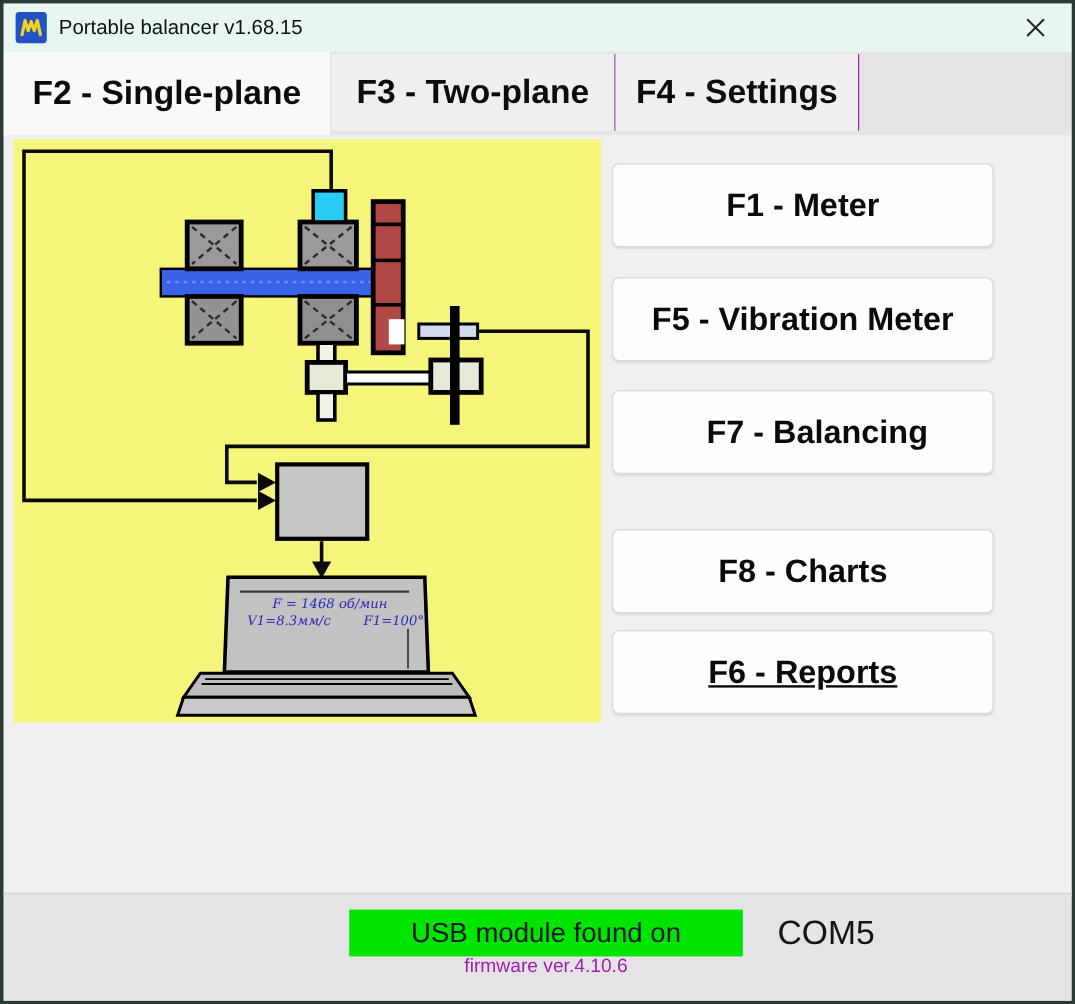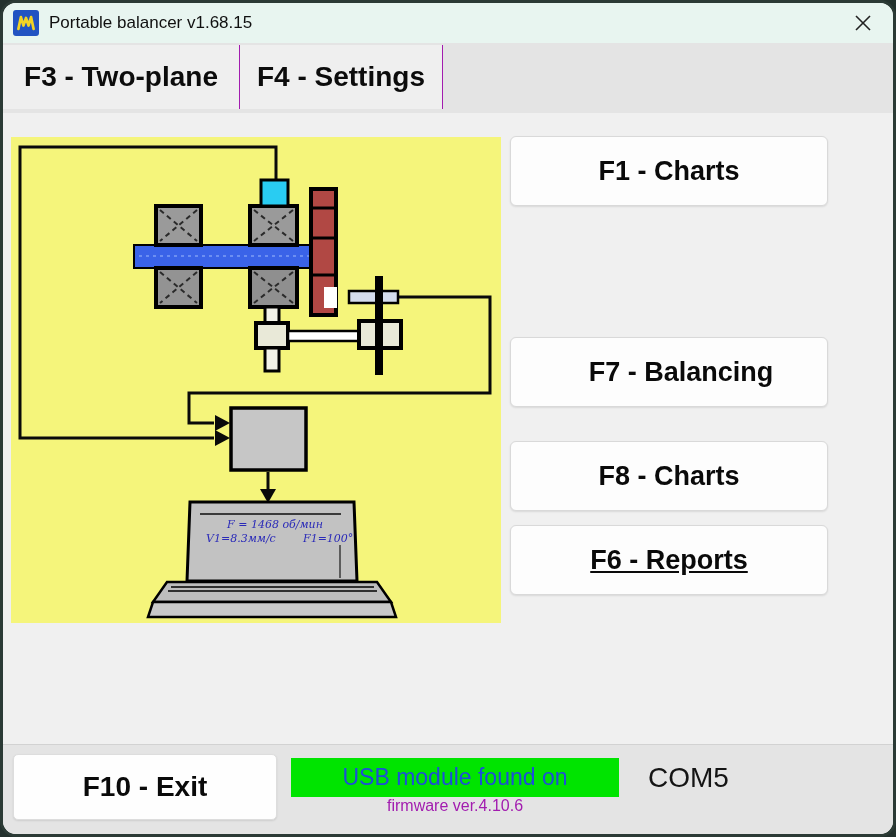--- a/index.html
+++ b/index.html
@@ -6,21 +6,21 @@
   html,body { width:896px; height:837px; }
   body {
     background:#23312d;
     font-family:"Liberation Sans", sans-serif;
     position:relative;
     overflow:hidden;
   }
   .window {
     position:absolute; inset:0;
     border:3px solid #2b3a35;
-    border-radius:16px;
+    border-radius:3px;
     overflow:hidden;
     background:#f0f0f0;
   }
   
   .titlebar {
     height:40px; background:#e8f5f0;
     display:flex; align-items:center;
     padding:0 10px; position:relative;
   }
   .app-icon {
@@ -51,53 +51,53 @@
   }
   .tab.active {
     background:#f9f9f9; height:70px; margin-top:0;
     border-right:1px solid #e2e2e2;
   }
   .tab.t0 { width:273px; }
   .tab.t1 { width:237px; }
   .tab.t2 { width:203px; }
   
   .main { position:relative; height:635px; background:#f0f0f0; }
-  .diagram-wrap { position:absolute; left:8px; top:3px;margin-top:21px; }
+  .diagram-wrap { position:absolute; left:8px; top:3px; }
   .menu-btn {
     position:absolute; left:507px; width:318px; height:70px;
     background:#fdfdfd; border:1px solid #d9d9d9; border-radius:6px;
     box-shadow:0 1px 2px rgba(0,0,0,0.10);
     font-family:"Liberation Sans", sans-serif;
     font-weight:bold; font-size:27px; color:#0a0a0a;
     display:flex; align-items:center; justify-content:center;
     cursor:pointer;
   }
   .mb-f1 { top:23px; }
   .mb-f5 { top:118px; }
-  .mb-f7 { top:224px;padding-left:24px; }
+  .mb-f7 { top:212px;padding-left:24px; }
   .mb-f8 { top:328px; }
   .mb-f6 { top:412px;text-decoration:underline; }
   
   .footer {
     position:absolute; left:0; right:0; bottom:0; height:90px;
     background:#e4e4e4; border-top:1px solid #d2d2d2;
   }
   .exit-btn {
     position:absolute; left:10px; top:9px; width:264px; height:66px;
     background:#fefefe; border:1px solid #ddd; border-radius:5px;
     box-shadow:0 1px 2px rgba(0,0,0,0.10);
     font-weight:bold; font-size:28px; color:#0a0a0a;
     display:flex; align-items:center; justify-content:center;
     cursor:pointer;
   }
   .usb-status {
     position:absolute; left:288px; top:13px; width:328px; height:39px;
     background:#00e400;
     display:flex; align-items:center; justify-content:center;
-    font-size:23px; color:#1d4ed8;
+    font-size:23px; color:#0f172a;
   }
   .com-port {
     position:absolute; left:645px; top:17px;
     font-size:28px; color:#141414;
   }
   .firmware {
     position:absolute; left:288px; top:52px; width:328px;
     text-align:center; font-size:16px; color:#a21caf;
   }
 </style>
@@ -115,20 +115,21 @@
     <span class="title-text">Portable balancer v1.68.15</span>
     <div class="close-btn">
       <svg width="20" height="20" viewBox="0 0 20 20">
         <line x1="3" y1="3" x2="17" y2="17" stroke="#222" stroke-width="1.6"></line>
         <line x1="17" y1="3" x2="3" y2="17" stroke="#222" stroke-width="1.6"></line>
       </svg>
     </div>
   </div>
 
   <div class="tabbar">
+    <div class="tab t0 active">F2 - Single-plane</div>
     <div class="tab t1">F3 - Two-plane</div>
     <div class="tab t2">F4 - Settings</div>
   </div>
 
   <div class="main">
 
     <div class="diagram-wrap">
       <svg width="490" height="486" viewBox="8 112 490 486">
 
         <rect x="8" y="112" width="490" height="486" fill="#f5f57b"></rect>
@@ -207,26 +208,26 @@
           <text x="203" y="517" text-anchor="start" font-size="11" font-style="italic" font-family="DejaVu Serif, serif" fill="#2a2ab8">V1=8.3мм/с</text>
           <text x="300" y="517" text-anchor="start" font-size="11" font-style="italic" font-family="DejaVu Serif, serif" fill="#2a2ab8">F1=100°</text>
           <polygon points="164,557 374,557 388,577 150,577" fill="#bdbdbd" stroke="#000" stroke-width="2.5"></polygon>
           <line x1="168" y1="562" x2="371" y2="562" stroke="#000" stroke-width="1.5"></line>
           <line x1="165" y1="566" x2="374" y2="566" stroke="#000" stroke-width="1.5"></line>
           <polygon points="150,577 388,577 393,592 145,592" fill="#c9c9c9" stroke="#000" stroke-width="2.5"></polygon>
         </g>
       </svg>
     </div>
 
-    <div class="menu-btn mb-f1">F1 - Charts</div>
+    <div class="menu-btn mb-f1">F1 - Meter</div>
+    <div class="menu-btn mb-f5">F5 - Vibration Meter</div>
     <div class="menu-btn mb-f7">F7 - Balancing</div>
     <div class="menu-btn mb-f8">F8 - Charts</div>
     <div class="menu-btn mb-f6">F6 - Reports</div>
   </div>
 
   <div class="footer">
-    <div class="exit-btn">F10 - Exit</div>
     <div class="usb-status" style="background: rgb(0, 228, 0);">USB module found on</div>
     <div class="com-port">COM5</div>
     <div class="firmware">firmware ver.4.10.6</div>
   </div>
 
 </div>
 
 </body></html>

